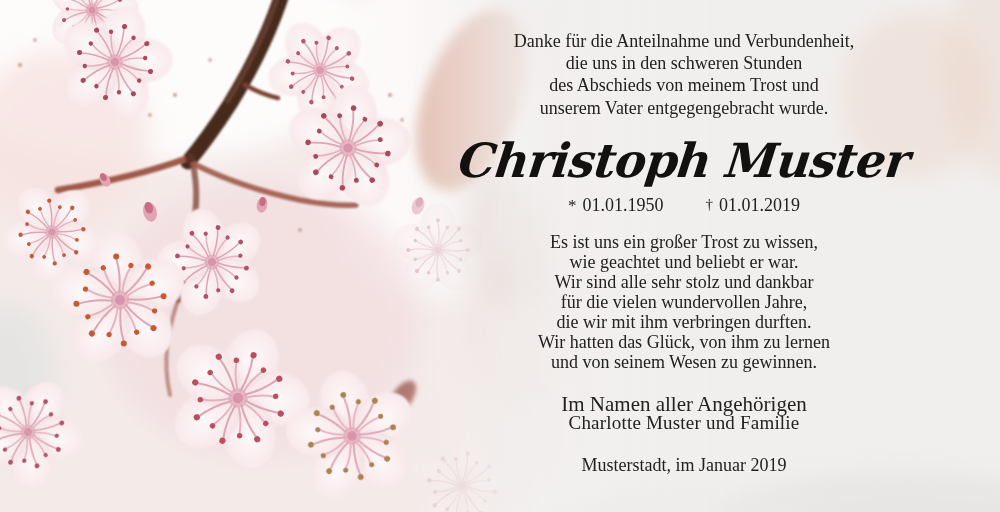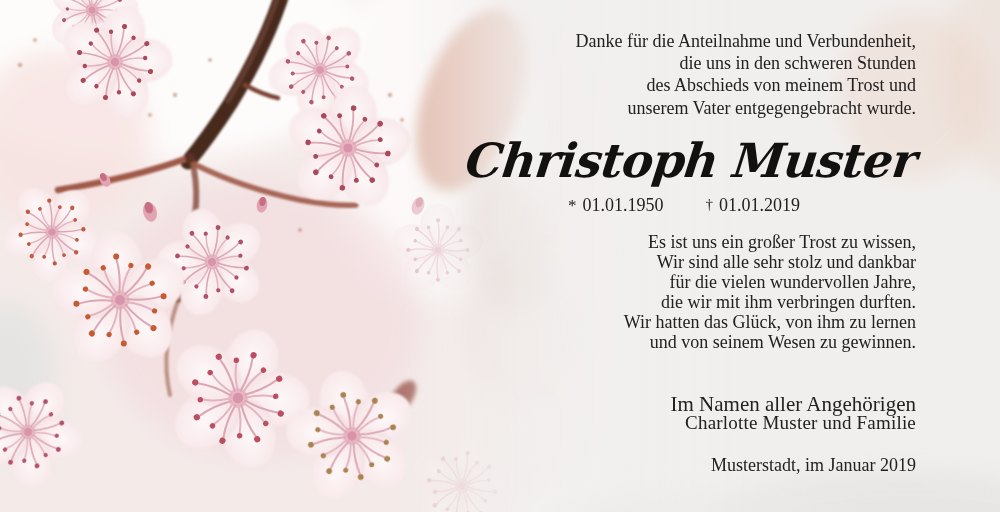--- a/index.html
+++ b/index.html
@@ -9,21 +9,21 @@
     overflow:hidden;
     background:linear-gradient(180deg,#f1efee 0%,#f3f1f0 55%,#f7f6f5 100%);
     font-family:"Liberation Serif","DejaVu Serif",serif;
     color:#232120;
   }
   .art{position:absolute;inset:0;width:1000px;height:512px;display:block;}
   .content{
     position:absolute;left:452px;top:0;width:464px;height:512px;
     text-align:center;
   }
-  .content > div, .content > h1{position:absolute;left:0;right:0;margin:0;text-align:right;}
+  .content > div, .content > h1{position:absolute;left:0;right:0;margin:0;}
   .thanks{top:30px;font-size:18px;line-height:22.2px;}
   .name-block{top:133px;line-height:56px;font-size:47px;font-weight:bold;font-style:italic;color:#121110;}
   .name-block .script{display:inline-block;transform:skewX(-7deg);letter-spacing:-1px;font-family:"DejaVu Serif",serif;}
   .dates{top:194px;font-size:18px;line-height:22px;display:flex;justify-content:center;gap:42px;font-family:Liberation Serif, serif;}
   .dates .sym{margin-right:6px;font-size:17px;}
   .dates .dagger{position:relative;top:-2px;font-size:15px;}
   .tribute{top:232px;font-size:18px;line-height:20px;}
   .closing{top:394px;font-size:21px;line-height:20px;}
   .family{top:413px;font-size:19px;line-height:20px;font-weight:normal;letter-spacing:.2px;}
   .place{top:455px;font-size:18px;line-height:20px;}
@@ -193,20 +193,21 @@
       <span class="date">
         <span class="sym">*</span><span>01.01.1950</span>
       </span>
       <span class="date">
         <span class="sym dagger">†</span><span>01.01.2019</span>
       </span>
     </div>
 
     <div class="tribute">
       <div>Es ist uns ein großer Trost zu wissen,</div>
+      <div>wie geachtet und beliebt er war.</div>
       <div>Wir sind alle sehr stolz und dankbar</div>
       <div>für die vielen wundervollen Jahre,</div>
       <div>die wir mit ihm verbringen durften.</div>
       <div>Wir hatten das Glück, von ihm zu lernen</div>
       <div>und von seinem Wesen zu gewinnen.</div>
     </div>
 
     <div class="closing">Im Namen aller Angehörigen</div>
     <div class="family">Charlotte Muster und Familie</div>
     <div class="place">Musterstadt, im Januar 2019</div>

